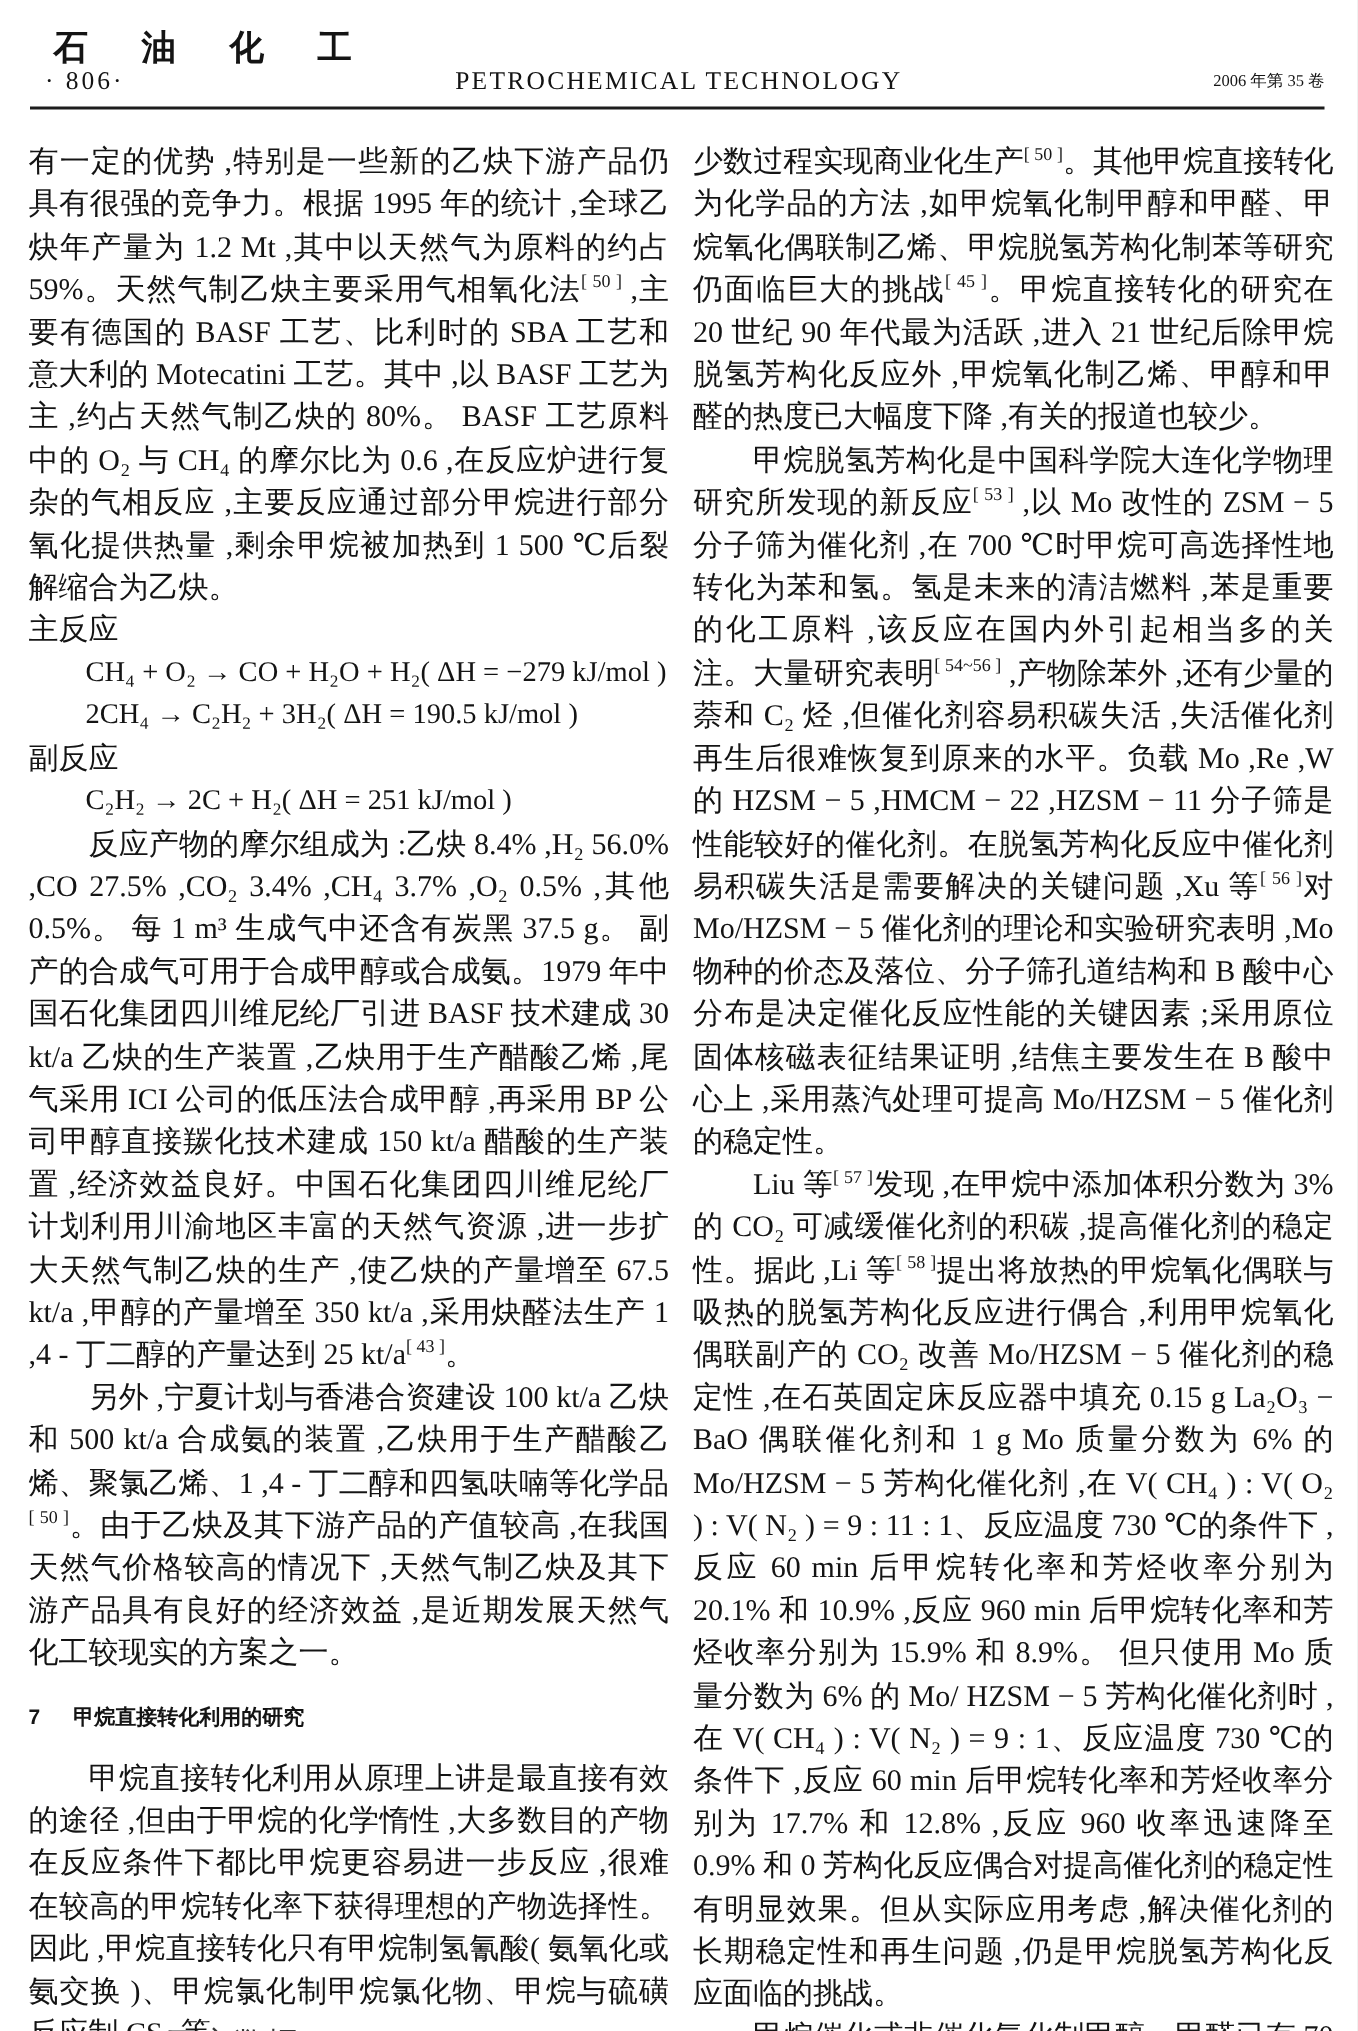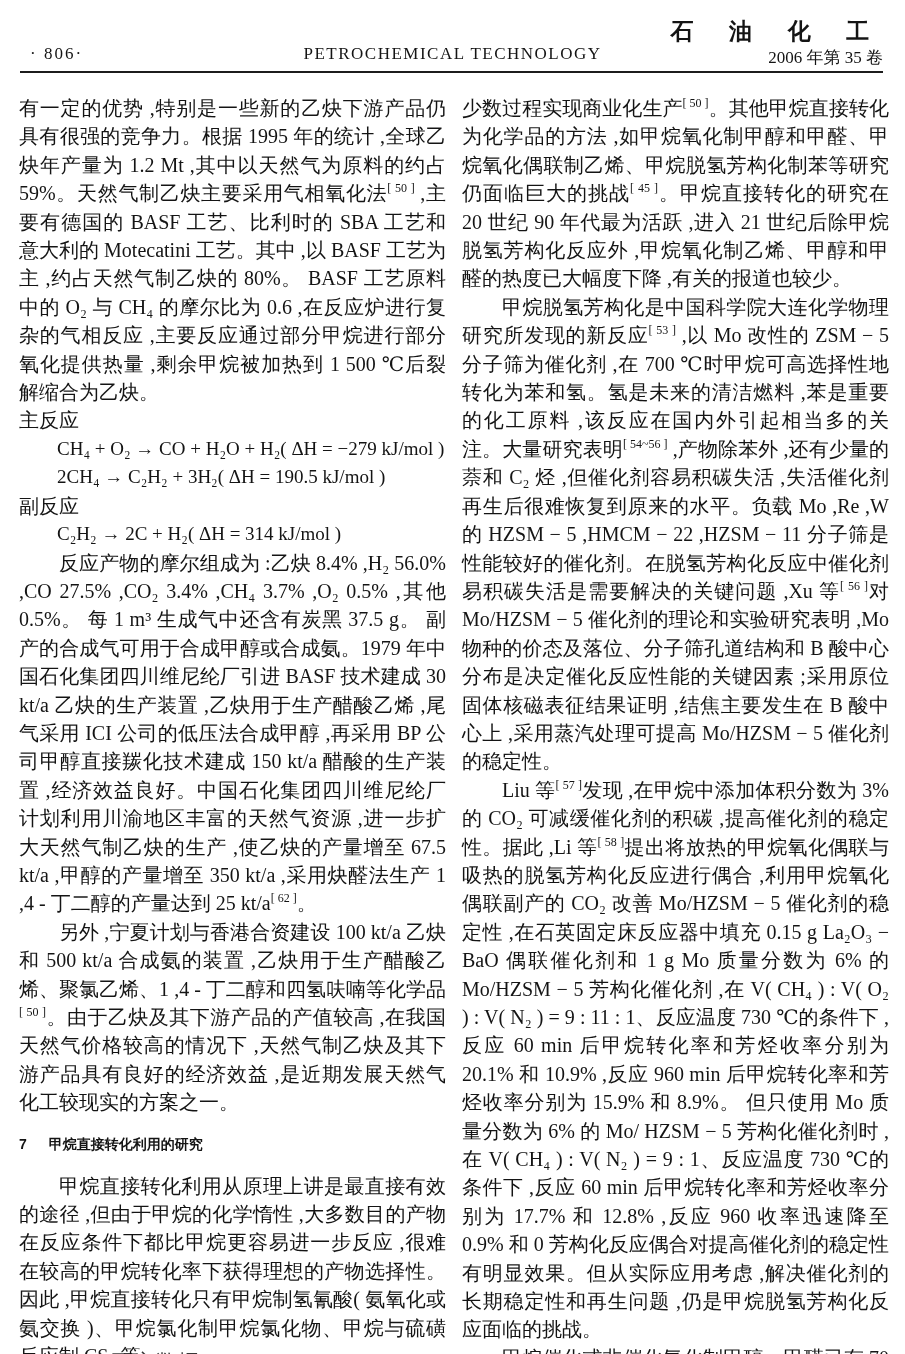--- a/index.html
+++ b/index.html
@@ -9,29 +9,29 @@
     margin:0 auto;
     background:#ffffff;
     overflow:hidden;
     font-family:"Liberation Serif","DejaVu Serif",serif;
     color:#141414;
   }
   
   .page-header{position:absolute;top:0;left:0;right:0;height:72px;}
   .journal-cn{
     position:absolute;top:16px;left:0;right:0;
-    text-align:right;font-size:23px;font-weight:bold;
+    text-align:left;font-size:23px;font-weight:bold;
     letter-spacing:1.55em;text-indent:1.55em;
   }
   .journal-en{
     position:absolute;top:44px;left:0;right:0;
     text-align:center;font-size:17px;letter-spacing:1.5px;
   }
   .page-number{position:absolute;left:30px;top:44px;font-size:17px;letter-spacing:2px;}
-  .volume-info{position:absolute;right:22px;top:46px;font-size:17px;}
+  .volume-info{position:absolute;right:22px;top:46px;font-size:11px;}
   .head-rule{
     position:absolute;top:71px;left:20px;right:22px;
     border:none;border-top:2px solid #1c1c1c;margin:0;
   }
   
   .columns{
     position:absolute;top:94px;left:19px;
     display:flex;gap:16px;
   }
   .col{width:427px;font-size:20px;line-height:28.4px;text-align:justify;}
@@ -91,23 +91,23 @@
 
     <section class="col">
       <p class="no-indent">有一定的优势 ,特别是一些新的乙炔下游产品仍具有很强的竞争力。根据 1995 年的统计 ,全球乙炔年产量为 1.2 Mt ,其中以天然气为原料的约占 59%。天然气制乙炔主要采用气相氧化法<sup>[ 50 ]</sup> ,主要有德国的 BASF 工艺、比利时的 SBA 工艺和意大利的 Motecatini 工艺。其中 ,以 BASF 工艺为主 ,约占天然气制乙炔的 80%。 BASF 工艺原料中的 O₂ 与 CH₄ 的摩尔比为 0.6 ,在反应炉进行复杂的气相反应 ,主要反应通过部分甲烷进行部分氧化提供热量 ,剩余甲烷被加热到 1 500 ℃后裂解缩合为乙炔。</p>
       <p class="reaction-label no-indent">主反应</p>
       <div>
         <p class="equation-line">CH₄ + O₂ → CO + H₂O + H₂( ΔH = −279 kJ/mol )</p>
         <p class="equation-line">2CH₄ → C₂H₂ + 3H₂( ΔH = 190.5 kJ/mol )</p>
       </div>
       <p class="reaction-label no-indent">副反应</p>
       <div>
-        <p class="equation-line">C₂H₂ → 2C + H₂( ΔH = 314 kJ/mol )</p>
+        <p class="equation-line">C₂H₂ → 2C + H₂( ΔH = 251 kJ/mol )</p>
       </div>
-      <p>反应产物的摩尔组成为 :乙炔 8.4% ,H₂ 56.0% ,CO 27.5% ,CO₂ 3.4% ,CH₄ 3.7% ,O₂ 0.5% ,其他 0.5%。 每 1 m³ 生成气中还含有炭黑 37.5 g。 副产的合成气可用于合成甲醇或合成氨。1979 年中国石化集团四川维尼纶厂引进 BASF 技术建成 30 kt/a 乙炔的生产装置 ,乙炔用于生产醋酸乙烯 ,尾气采用 ICI 公司的低压法合成甲醇 ,再采用 BP 公司甲醇直接羰化技术建成 150 kt/a 醋酸的生产装置 ,经济效益良好。中国石化集团四川维尼纶厂计划利用川渝地区丰富的天然气资源 ,进一步扩大天然气制乙炔的生产 ,使乙炔的产量增至 67.5 kt/a ,甲醇的产量增至 350 kt/a ,采用炔醛法生产 1 ,4 - 丁二醇的产量达到 25 kt/a<sup>[ 62 ]</sup>。</p>
+      <p>反应产物的摩尔组成为 :乙炔 8.4% ,H₂ 56.0% ,CO 27.5% ,CO₂ 3.4% ,CH₄ 3.7% ,O₂ 0.5% ,其他 0.5%。 每 1 m³ 生成气中还含有炭黑 37.5 g。 副产的合成气可用于合成甲醇或合成氨。1979 年中国石化集团四川维尼纶厂引进 BASF 技术建成 30 kt/a 乙炔的生产装置 ,乙炔用于生产醋酸乙烯 ,尾气采用 ICI 公司的低压法合成甲醇 ,再采用 BP 公司甲醇直接羰化技术建成 150 kt/a 醋酸的生产装置 ,经济效益良好。中国石化集团四川维尼纶厂计划利用川渝地区丰富的天然气资源 ,进一步扩大天然气制乙炔的生产 ,使乙炔的产量增至 67.5 kt/a ,甲醇的产量增至 350 kt/a ,采用炔醛法生产 1 ,4 - 丁二醇的产量达到 25 kt/a<sup>[ 43 ]</sup>。</p>
       <p>另外 ,宁夏计划与香港合资建设 100 kt/a 乙炔和 500 kt/a 合成氨的装置 ,乙炔用于生产醋酸乙烯、聚氯乙烯、1 ,4 - 丁二醇和四氢呋喃等化学品<sup>[ 50 ]</sup>。由于乙炔及其下游产品的产值较高 ,在我国天然气价格较高的情况下 ,天然气制乙炔及其下游产品具有良好的经济效益 ,是近期发展天然气化工较现实的方案之一。</p>
       <h2 class="section-heading"><span class="sec-num">7</span><span>甲烷直接转化利用的研究</span></h2>
       <p>甲烷直接转化利用从原理上讲是最直接有效的途径 ,但由于甲烷的化学惰性 ,大多数目的产物在反应条件下都比甲烷更容易进一步反应 ,很难在较高的甲烷转化率下获得理想的产物选择性。因此 ,甲烷直接转化只有甲烷制氢氰酸( 氨氧化或氨交换 )、甲烷氯化制甲烷氯化物、甲烷与硫磺反应制 CS₂ 等</p>
     </section>
 
     <section class="col">
       <p class="no-indent">少数过程实现商业化生产<sup>[ 50 ]</sup>。其他甲烷直接转化为化学品的方法 ,如甲烷氧化制甲醇和甲醛、甲烷氧化偶联制乙烯、甲烷脱氢芳构化制苯等研究仍面临巨大的挑战<sup>[ 45 ]</sup>。甲烷直接转化的研究在 20 世纪 90 年代最为活跃 ,进入 21 世纪后除甲烷脱氢芳构化反应外 ,甲烷氧化制乙烯、甲醇和甲醛的热度已大幅度下降 ,有关的报道也较少。</p>
       <p>甲烷脱氢芳构化是中国科学院大连化学物理研究所发现的新反应<sup>[ 53 ]</sup> ,以 Mo 改性的 ZSM − 5 分子筛为催化剂 ,在 700 ℃时甲烷可高选择性地转化为苯和氢。氢是未来的清洁燃料 ,苯是重要的化工原料 ,该反应在国内外引起相当多的关注。大量研究表明<sup>[ 54~56 ]</sup> ,产物除苯外 ,还有少量的萘和 C₂ 烃 ,但催化剂容易积碳失活 ,失活催化剂再生后很难恢复到原来的水平。负载 Mo ,Re ,W 的 HZSM − 5 ,HMCM − 22 ,HZSM − 11 分子筛是性能较好的催化剂。在脱氢芳构化反应中催化剂易积碳失活是需要解决的关键问题 ,Xu 等<sup>[ 56 ]</sup>对 Mo/HZSM − 5 催化剂的理论和实验研究表明 ,Mo 物种的价态及落位、分子筛孔道结构和 B 酸中心分布是决定催化反应性能的关键因素 ;采用原位固体核磁表征结果证明 ,结焦主要发生在 B 酸中心上 ,采用蒸汽处理可提高 Mo/HZSM − 5 催化剂的稳定性。</p>
       <p>Liu 等<sup>[ 57 ]</sup>发现 ,在甲烷中添加体积分数为 3% 的 CO₂ 可减缓催化剂的积碳 ,提高催化剂的稳定性。据此 ,Li 等<sup>[ 58 ]</sup>提出将放热的甲烷氧化偶联与吸热的脱氢芳构化反应进行偶合 ,利用甲烷氧化偶联副产的 CO₂ 改善 Mo/HZSM − 5 催化剂的稳定性 ,在石英固定床反应器中填充 0.15 g La₂O₃ − BaO 偶联催化剂和 1 g Mo 质量分数为 6% 的 Mo/HZSM − 5 芳构化催化剂 ,在 V( CH₄ ) : V( O₂ ) : V( N₂ ) = 9 : 11 : 1、反应温度 730 ℃的条件下 ,反应 60 min 后甲烷转化率和芳烃收率分别为 20.1% 和 10.9% ,反应 960 min 后甲烷转化率和芳烃收率分别为 15.9% 和 8.9%。 但只使用 Mo 质量分数为 6% 的 Mo/ HZSM − 5 芳构化催化剂时 ,在 V( CH₄ ) : V( N₂ ) = 9 : 1、反应温度 730 ℃的条件下 ,反应 60 min 后甲烷转化率和芳烃收率分别为 17.7% 和 12.8% ,反应 960 收率迅速降至 0.9% 和 0 芳构化反应偶合对提高催化剂的稳定性有明显效果。但从实际应用考虑 ,解决催化剂的长期稳定性和再生问题 ,仍是甲烷脱氢芳构化反应面临的挑战。</p>
       <p>甲烷催化或非催化氧化制甲醇、甲醛已有 70 余</p>

